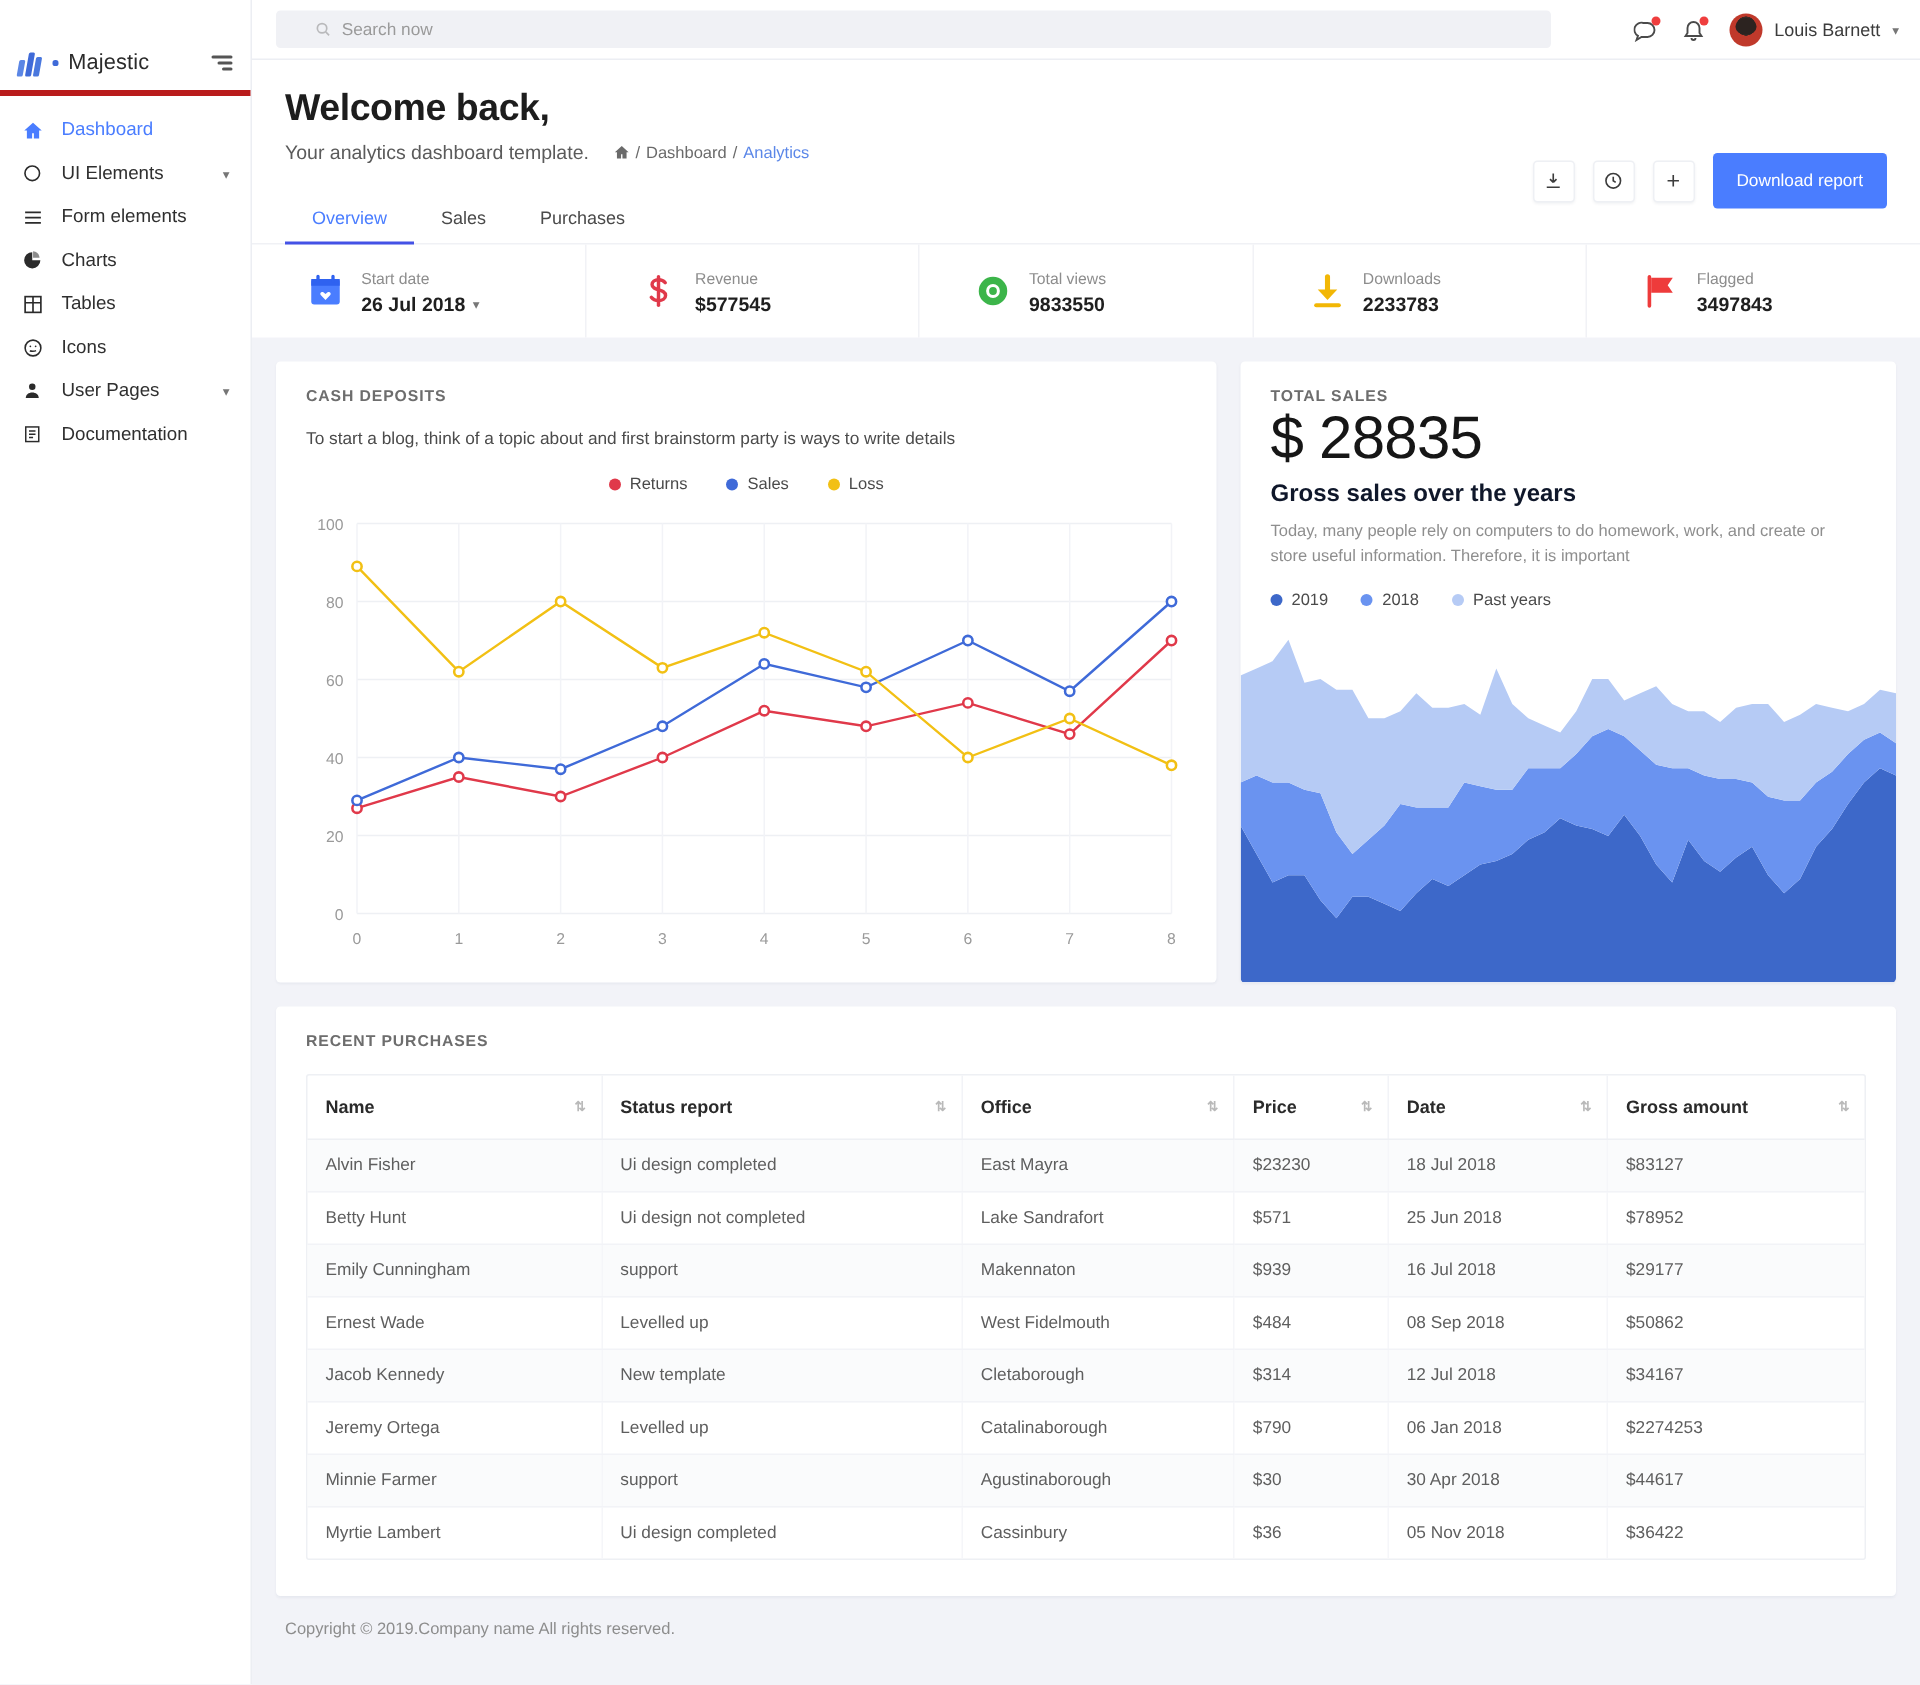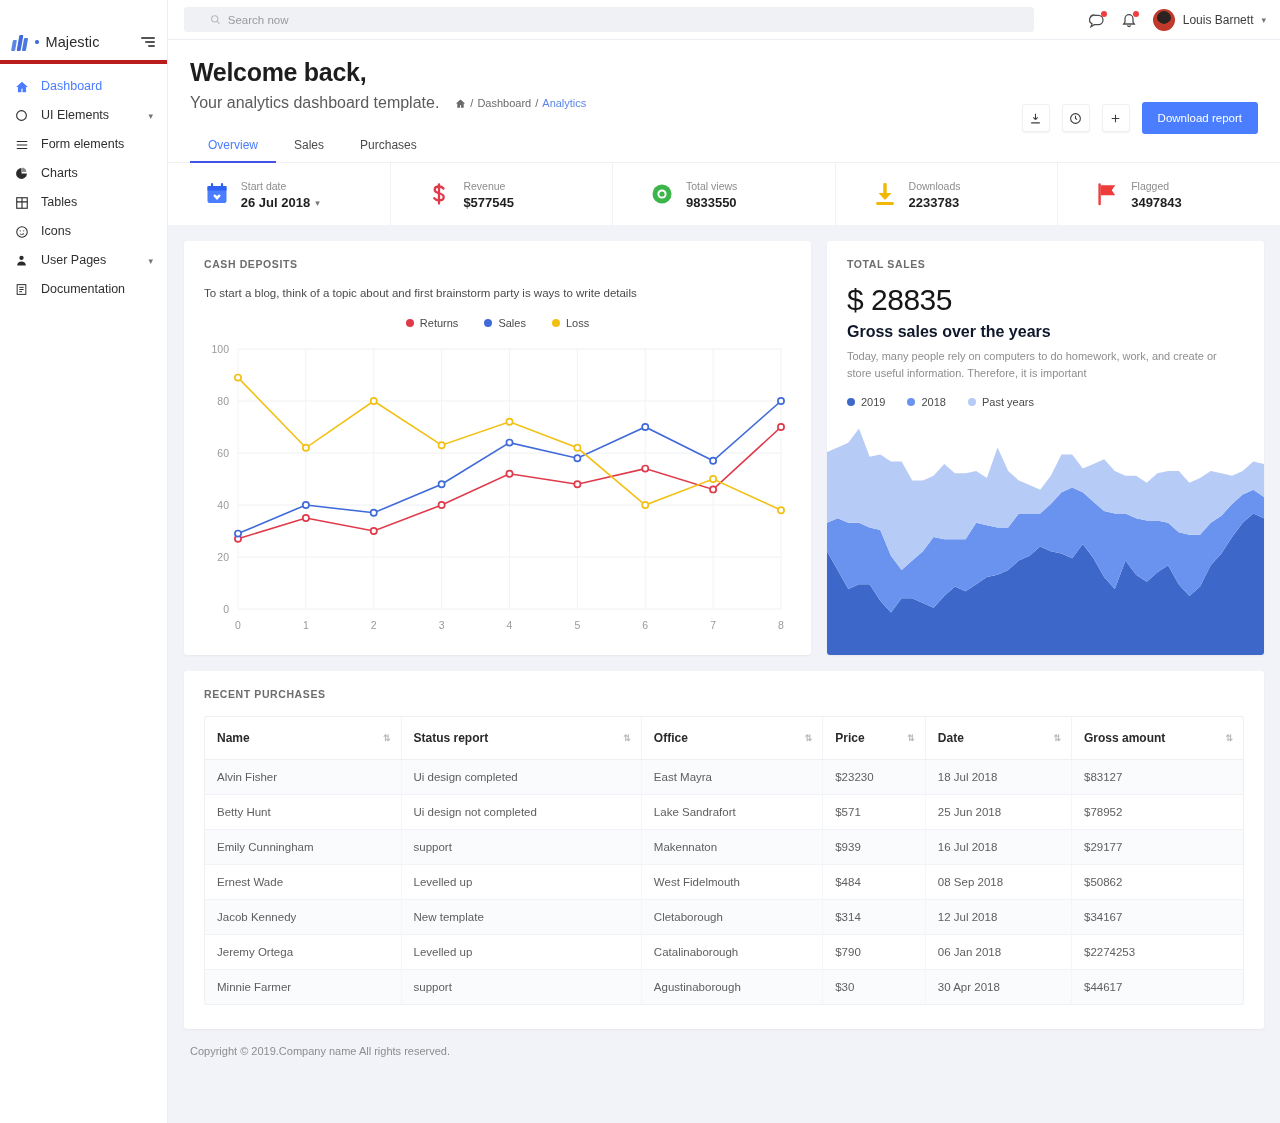--- a/index.html
+++ b/index.html
@@ -81,33 +81,33 @@
 
   .content { flex:1; overflow:hidden; }
 
   
   .welcome {
     background:#fff; margin: 0; padding: 18px 22px 0 22px;
     position:relative; height: 88px;
   }
   .welcome h1 { font-size: 25px; font-weight: 700; letter-spacing:-.3px; color:#1d1d1d; }
   .welcome-sub { display:flex; align-items:center; gap:16px; margin-top:7px; }
-  .welcome-sub .txt { font-size:16px; color:#5b5b5b; }
+  .welcome-sub .txt { font-size:13px; color:#5b5b5b; }
   .crumb { display:flex; align-items:center; gap:4px; font-size:11px; color:#6a6a6a; }
   .crumb .home { color:#6a6a6a; display:flex; }
   .crumb a { color:#6a6a6a; text-decoration:none; }
   .crumb a.cur { color:#5b87e8; }
   .welcome-actions { position:absolute; right:22px; top:62px; display:flex; align-items:center; gap:12px; }
   .sq-btn {
     width:28px; height:28px; background:#fff; border:1px solid #eef0f4; border-radius:3px;
     display:flex; align-items:center; justify-content:center; cursor:pointer;
     box-shadow: 0 1px 2px rgba(20,30,60,.06); color:#3c3c3c;
   }
   .primary-btn {
-    height:21px; padding:16px 16px; background:#4a7dff; color:#fff; border:none; border-radius:3px;
+    height:37px; padding:5px 16px; background:#4a7dff; color:#fff; border:none; border-radius:3px;
     font-size:11.5px; cursor:pointer; font-family:"Liberation Sans", sans-serif;
     display:flex; align-items:center;
   }
 
   
   .tabs-card { background:#fff; margin: 0; }
   .tabs { display:flex; gap:0; padding: 0 22px; border-bottom:1px solid #f0f1f5; }
   .tab {
     padding: 10px 18px 9px 18px; font-size:12px; color:#4a4a4a; cursor:pointer;
     border-bottom: 2.5px solid transparent; margin-bottom:-1px;
@@ -135,21 +135,21 @@
   .cash-card { flex: 0 0 627px; padding: 17px 20px 8px 20px; height: 414px; }
   .cash-desc { font-size:11.5px; color:#4b4b4b; margin-top:17px; }
   .legend { display:flex; justify-content:center; gap:26px; margin-top:18px; }
   .legend-item { display:flex; align-items:center; gap:6px; font-size:11px; color:#4a4a4a; }
   .legend-dot { width:8px; height:8px; border-radius:50%; }
 
   .chart-wrap { position:relative; margin-top: 10px; height: 300px; }
   .chart-wrap svg { display:block; }
 
   .sales-card { flex:1; padding: 17px 20px 0 20px; height: 414px; overflow:hidden; position:relative; display:flex; flex-direction:column; }
-  .sales-amount { font-size:30px; font-weight:400; margin-top:13px; letter-spacing:-.5px; color:#161616; }
+  .sales-amount { font-size:40px; font-weight:400; letter-spacing:-.5px; color:#161616; }
   .sales-head { font-size:16px; font-weight:700; margin-top:6px; color:#0f172a; }
   .sales-desc { font-size:11px; color:#8e8e8e; margin-top:7px; line-height:1.55; }
   .sales-legend { display:flex; gap:22px; margin-top:14px; }
   .area-wrap { margin: 16px -20px 0 -20px; flex:1; position:relative; }
   .area-wrap svg { display:block; width:100%; height:100%; }
 
   
   .table-card { margin: 16px 16px 0 16px; padding: 17px 20px 24px 20px; }
   .tbl-wrap { margin-top: 16px; border:1px solid #eef0f4; border-radius:2px; }
   table { width:100%; border-collapse:collapse; }
@@ -586,20 +586,28 @@
                   <td>$2274253</td>
                 </tr>
                 <tr>
                   <td>Minnie Farmer</td>
                   <td>support</td>
                   <td>Agustinaborough</td>
                   <td>$30</td>
                   <td>30 Apr 2018</td>
                   <td>$44617</td>
                 </tr>
+                <tr>
+                  <td>Myrtie Lambert</td>
+                  <td>Ui design completed</td>
+                  <td>Cassinbury</td>
+                  <td>$36</td>
+                  <td>05 Nov 2018</td>
+                  <td>$36422</td>
+                </tr>
               </tbody>
           </table>
         </div>
       </section>
 
       <div class="footer">Copyright © 2019.Company name All rights reserved.</div>
 
     </div>
   </div>
 </div>

